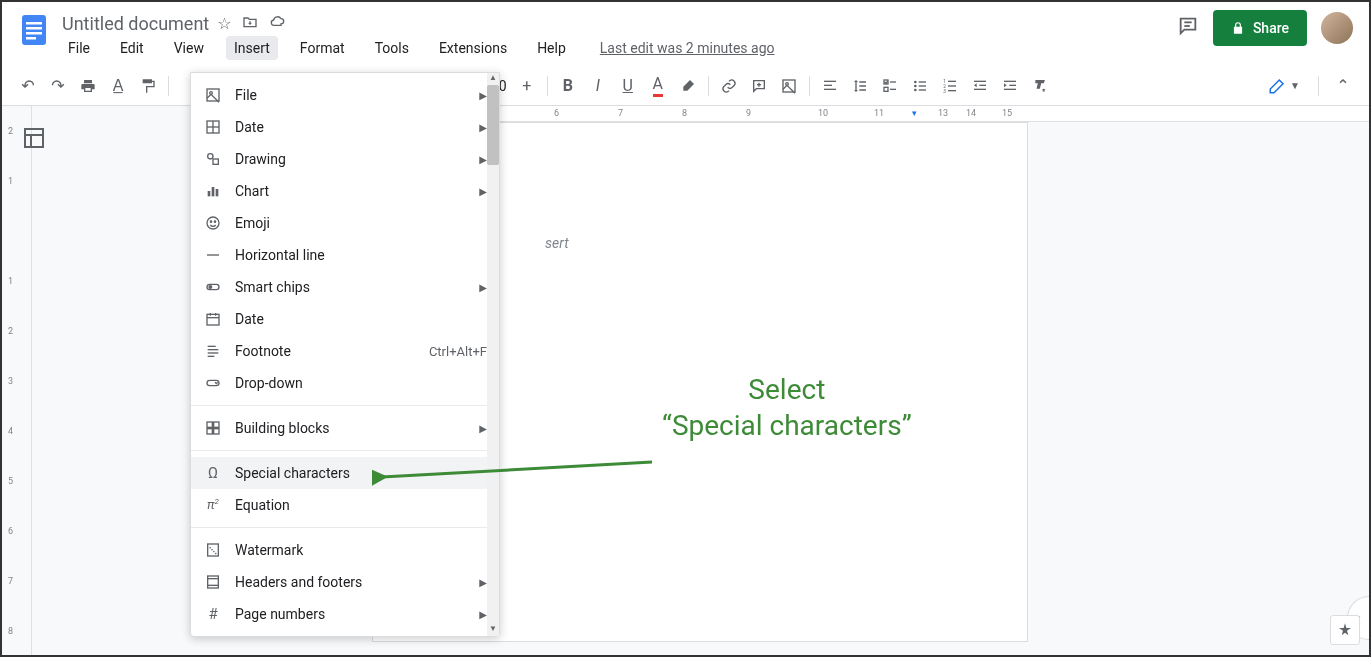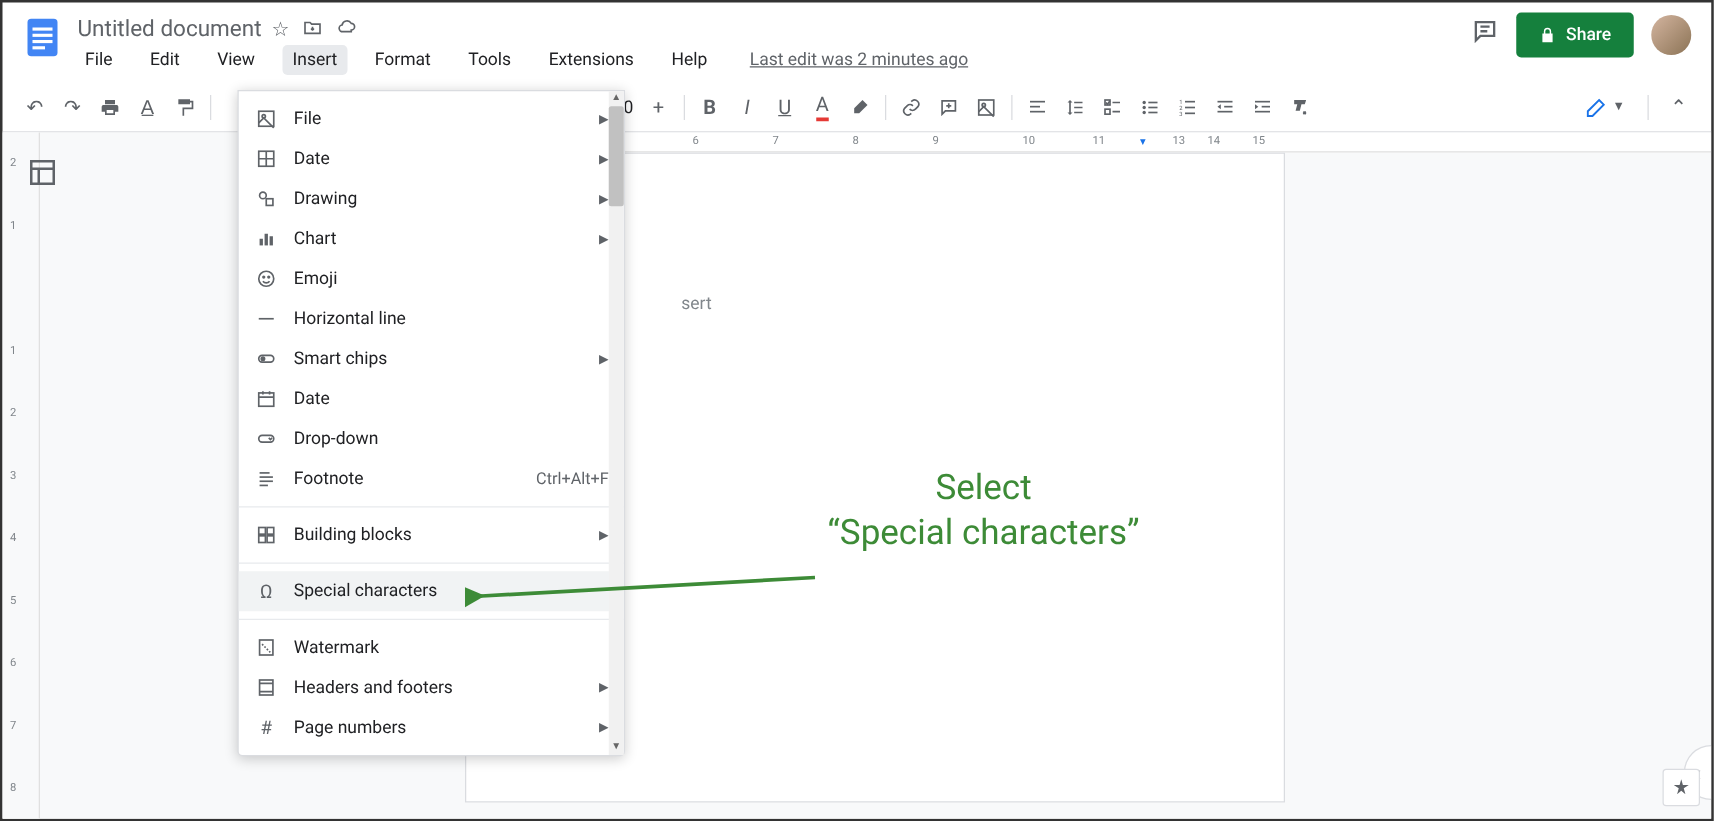--- a/index.html
+++ b/index.html
@@ -28,21 +28,21 @@
 .editing-btn { display: flex; align-items: center; gap: 4px; padding: 4px 8px; border-radius: 4px; color: #1a73e8; cursor: pointer; }
 .canvas-area { position: relative; height: calc(100% - 104px); background: #f8f9fa; display: flex; }
 .vruler { width: 30px; background: #f8f9fa; border-right: 1px solid #e0e0e0; font-size: 9px; color: #80868b; position: relative; }
 .vruler div { position: absolute; left: 6px; }
 .outline-panel { position: absolute; left: 8px; top: 20px; width: 48px; height: 48px; display: flex; align-items: flex-start; justify-content: center; }
 .outline-icon { width: 24px; height: 24px; color: #5f6368; }
 .page-wrap { flex: 1; overflow: hidden; position: relative; }
 .hruler { height: 16px; background: #fff; border-bottom: 1px solid #e0e0e0; font-size: 9px; color: #80868b; position: relative; margin-left: 310px; }
 .hruler span { position: absolute; top: 2px; }
 .page { position: absolute; left: 340px; top: 16px; width: 656px; height: 520px; background: #fff; border: 1px solid #dadce0; }
-.page-text { position: absolute; left: 172px; top: 112px; color: #80868b; font-size: 14px; }
+.page-text { position: absolute; left: 172px; top: 112px; font-style: italic; color: #80868b; font-size: 14px; }
 .dropdown { position: absolute; left: 188px; top: 70px; width: 310px; background: #fff; border: 1px solid #dadce0; border-radius: 0 0 4px 4px; box-shadow: 0 2px 10px rgba(0,0,0,0.2); z-index: 100; padding: 6px 0; }
 .dd-item { display: flex; align-items: center; height: 32px; padding: 0 12px; font-size: 14px; color: #202124; cursor: pointer; position: relative; }
 .dd-item:hover, .dd-item.highlighted { background: #f1f3f4; }
 .dd-icon { width: 20px; height: 20px; margin-right: 12px; display: flex; align-items: center; justify-content: center; color: #5f6368; font-size: 15px; }
 .dd-label { flex: 1; }
 .dd-arrow { color: #5f6368; font-size: 10px; }
 .dd-shortcut { color: #5f6368; font-size: 13px; }
 .dd-sep { height: 1px; background: #e8eaed; margin: 6px 0; }
 .dd-scroll { position: absolute; right: 0; top: 0; width: 12px; height: 100%; background: #f1f1f1; }
 .dd-scroll-thumb { position: absolute; right: 0; top: 12px; width: 12px; height: 80px; background: #c1c1c1; border-radius: 2px; }
@@ -364,58 +364,64 @@
             <rect x="3" y="5" width="18" height="16"></rect>
             <line x1="3" y1="10" x2="21" y2="10"></line>
             <line x1="8" y1="3" x2="8" y2="7"></line>
             <line x1="16" y1="3" x2="16" y2="7"></line>
           </svg>
         </span>
         <span class="dd-label">Date</span>
       </div>
       <div class="dd-item">
         <span class="dd-icon">
-          <svg width="16" height="16" viewBox="0 0 24 24" fill="none" stroke="#5f6368" stroke-width="2">
-            <rect x="3" y="8" width="18" height="8" rx="4"></rect>
-            <path d="M15 11l2 2 2-2" fill="none"></path>
-          </svg>
-        </span>
-        <span class="dd-label">Drop-down</span>
-      </div>
-      <div class="dd-item">
-        <span class="dd-icon">
           <svg width="16" height="16" viewBox="0 0 24 24" fill="#5f6368">
             <rect x="4" y="4" width="12" height="2"></rect>
             <rect x="4" y="9" width="16" height="2"></rect>
             <rect x="4" y="14" width="16" height="2"></rect>
             <rect x="4" y="19" width="10" height="2"></rect>
           </svg>
         </span>
         <span class="dd-label">Footnote</span>
         <span class="dd-shortcut">Ctrl+Alt+F</span>
       </div>
+      <div class="dd-item">
+        <span class="dd-icon">
+          <svg width="16" height="16" viewBox="0 0 24 24" fill="none" stroke="#5f6368" stroke-width="2">
+            <rect x="3" y="8" width="18" height="8" rx="4"></rect>
+            <path d="M15 11l2 2 2-2" fill="none"></path>
+          </svg>
+        </span>
+        <span class="dd-label">Drop-down</span>
+      </div>
       <div class="dd-sep"></div>
       <div class="dd-item">
         <span class="dd-icon">
           <svg width="16" height="16" viewBox="0 0 24 24" fill="none" stroke="#5f6368" stroke-width="2">
             <rect x="3" y="3" width="8" height="8"></rect>
             <rect x="13" y="3" width="8" height="8"></rect>
             <rect x="3" y="13" width="8" height="8"></rect>
             <rect x="13" y="13" width="8" height="8"></rect>
           </svg>
         </span>
         <span class="dd-label">Building blocks</span>
         <span class="dd-arrow">▶</span>
       </div>
       <div class="dd-sep"></div>
       <div class="dd-item highlighted">
         <span class="dd-icon">
           <span style="font-size:15px">Ω</span>
         </span>
         <span class="dd-label">Special characters</span>
+      </div>
+      <div class="dd-item">
+        <span class="dd-icon">
+          <span style="font-size:13px;font-style:italic">π<sup style="font-size:8px">2</sup></span>
+        </span>
+        <span class="dd-label">Equation</span>
       </div>
       <div class="dd-sep"></div>
       <div class="dd-item">
         <span class="dd-icon">
           <svg width="16" height="16" viewBox="0 0 24 24" fill="none" stroke="#5f6368" stroke-width="2">
             <rect x="4" y="3" width="16" height="18"></rect>
             <line x1="7" y1="8" x2="17" y2="18" stroke-dasharray="2"></line>
           </svg>
         </span>
         <span class="dd-label">Watermark</span>

